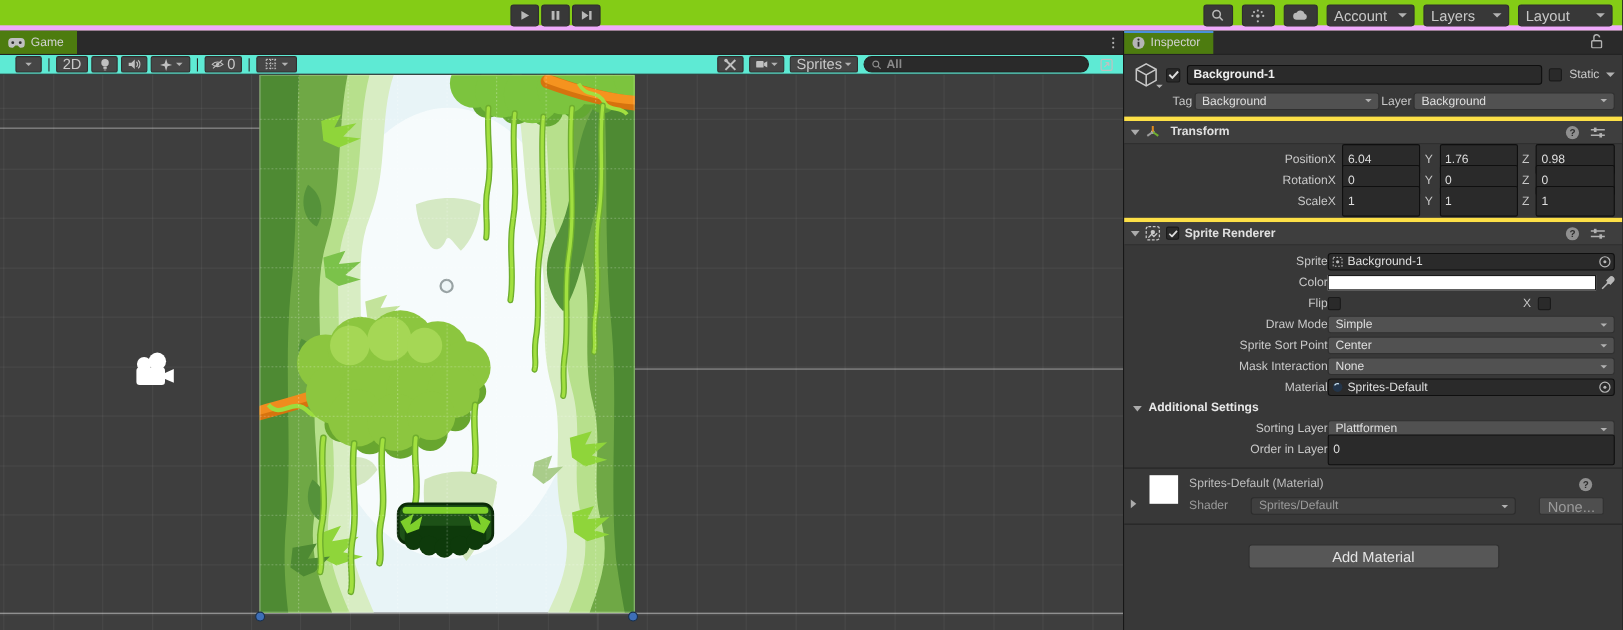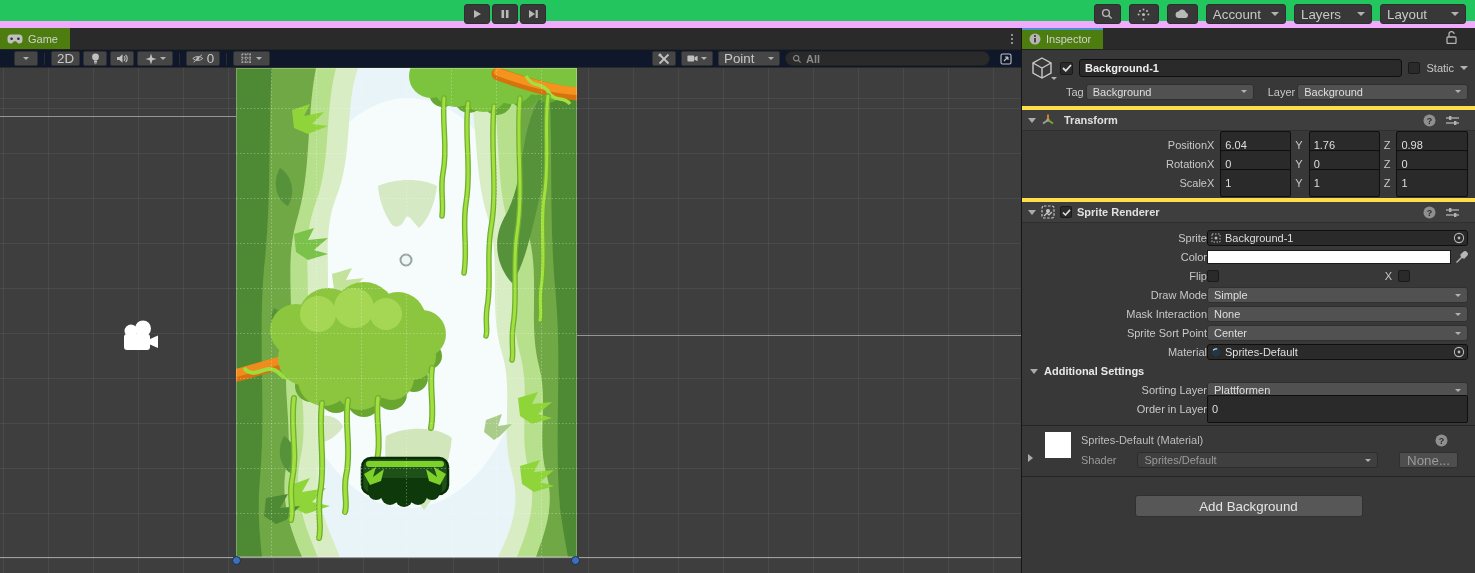--- a/index.html
+++ b/index.html
@@ -1,20 +1,20 @@
 <!DOCTYPE html>
 <html><head>
 <meta charset="utf-8">
 <style>
   html,body{margin:0;padding:0;background:#1e1e1e;}
   *{box-sizing:border-box;font-family:"Liberation Sans","DejaVu Sans",sans-serif;-webkit-font-smoothing:antialiased;}
   .root{position:relative;width:1475px;height:573px;background:#282828;overflow:hidden;font-size:11px;color:#c8c8c8;}
 
   
-  .topbar{position:absolute;left:0;top:0;width:1475px;height:28px;background:#22c55e;border-bottom:7px solid #f0abfc;}
+  .topbar{position:absolute;left:0;top:0;width:1475px;height:28px;background:#84cc16;border-bottom:5px solid #f0abfc;}
   .playgroup{position:absolute;left:464px;top:4px;display:flex;gap:2px;}
   .pbtn{width:26px;height:20px;background:#383838;border:1px solid #2e2e2e;border-radius:3px;display:flex;align-items:center;justify-content:center;padding:0;}
   .topright{position:absolute;right:9px;top:4px;display:flex;gap:8px;align-items:center;}
   .tbtn{height:20px;background:#383838;border:1px solid #2e2e2e;border-radius:3px;display:flex;align-items:center;justify-content:center;padding:0 6px;color:#c8c8c8;}
   .ddbtn{min-width:78px;justify-content:space-between;gap:10px;}
   .tri{width:0;height:0;border-left:4px solid transparent;border-right:4px solid transparent;border-top:4px solid #b2b2b2;display:inline-block;}
   .tri.small{border-left-width:3px;border-right-width:3px;border-top-width:3px;}
 
   
   .left-pane{position:absolute;left:0;top:28px;width:1021px;height:545px;background:#3e3e3e;}
@@ -22,21 +22,21 @@
   .inspector{position:absolute;left:1022px;top:28px;width:453px;height:545px;background:#383838;}
 
   
   .tabbar{height:22px;background:#2a2a2a;display:flex;align-items:stretch;position:relative;border-bottom:1px solid #232323;}
   .tab{display:flex;align-items:center;gap:5px;padding:0 12px 0 7px;background:#4d7c0f;color:#d2d2d2;position:relative;}
   .tab.focused:before{content:"";position:absolute;left:0;top:0;right:0;height:2px;background:#4a90d9;}
   .tab-kebab{margin-left:auto;display:flex;align-items:center;padding:0 8px;}
   .kebab{width:2px;height:2px;background:#b2b2b2;border-radius:50%;box-shadow:0 4px 0 #b2b2b2,0 8px 0 #b2b2b2;margin-bottom:8px;}
 
   
-  .scene-toolbar{height:18px;background:#0f172a;border-bottom:1px solid #292929;display:flex;align-items:center;padding:0 4px 0 14px;gap:3px;}
+  .scene-toolbar{height:18px;background:#5eead4;border-bottom:1px solid #292929;display:flex;align-items:center;padding:0 4px 0 14px;gap:3px;}
   .sbtn{height:15px;background:#464646;border:1px solid #303030;border-radius:2px;display:flex;align-items:center;justify-content:center;gap:3px;padding:0 5px;color:#c8c8c8;}
   .sep{width:1px;height:12px;background:#2c2c2c;margin:0 3px;}
   .searchbox{width:205px;height:15px;background:#2a2a2a;border:1px solid #212121;border-radius:8px;display:flex;align-items:center;gap:4px;padding:0 6px;color:#8a8a8a;font-weight:bold;}
 
   
   .viewport{position:relative;width:1021px;height:505px;background:#3e3e3e;overflow:hidden;
     background-image:
       repeating-linear-gradient(to right, rgba(255,255,255,.055) 0 1px, transparent 1px 45px),
       repeating-linear-gradient(to bottom, rgba(255,255,255,.055) 0 1px, transparent 1px 45px);
     background-position:3px 0,0 40px;}
@@ -214,21 +214,21 @@
             </svg>
         </button>
         <button class="sbtn" style="width:32px">
           <svg width="13" height="9" viewBox="0 0 13 9">
               <rect x="0.5" y="1" width="8" height="7" rx="1" fill="#c0c0c0"></rect>
               <polygon points="9,3 12.5,1.2 12.5,7.8 9,6" fill="#c0c0c0"></polygon>
             </svg>
           <span class="tri small"></span>
         </button>
         <button class="sbtn" style="width:62px;justify-content:space-between">
-          <span>Point</span>
+          <span>Sprites</span>
           <span class="tri small"></span>
         </button>
         <div class="searchbox">
           <svg width="10" height="10" viewBox="0 0 12 12">
               <circle cx="5" cy="5" r="3.2" fill="none" stroke="#8a8a8a" stroke-width="1.3"></circle>
               <line x1="7.4" y1="7.4" x2="10.4" y2="10.4" stroke="#8a8a8a" stroke-width="1.3"></line>
             </svg>
           <span>All</span>
         </div>
         <button class="sbtn" style="width:22px;background:transparent;border:none">
@@ -451,21 +451,21 @@
           <span class="checkbox" style="width:12px;height:12px;"></span>
           <span class="lbl">Static</span>
           <span class="tri"></span>
         </div>
         <div class="gorow2">
           <span class="lbl">Tag</span>
           <div class="dropdown" style="width:168px;">
             <span>Background</span>
               <span class="tri small"></span>
           </div>
-          <span class="lbl" style="margin-left:12px;">Layer</span>
+          <span class="lbl" style="">Layer</span>
           <div class="dropdown" style="flex:1;">
             <span>Background</span>
               <span class="tri small"></span>
           </div>
         </div>
       </div>
 
       <div class="comp">
         <div class="comp-header">
           <span class="foldout"></span>
@@ -613,33 +613,33 @@
           <div class="crow">
             <span class="lbl">Draw Mode</span>
             <div class="fieldarea">
                 <div class="dropdown" style="flex:1">
                   <span>Simple</span>
                   <span class="tri small"></span>
                 </div>
               </div>
           </div>
           <div class="crow">
-            <span class="lbl">Mask Interaction</span>
+            <span class="lbl">Sprite Sort Point</span>
             <div class="fieldarea">
                 <div class="dropdown" style="flex:1">
-                  <span>None</span>
+                  <span>Center</span>
                   <span class="tri small"></span>
                 </div>
               </div>
           </div>
           <div class="crow">
-            <span class="lbl">Sprite Sort Point</span>
+            <span class="lbl">Mask Interaction</span>
             <div class="fieldarea">
                 <div class="dropdown" style="flex:1">
-                  <span>Center</span>
+                  <span>None</span>
                   <span class="tri small"></span>
                 </div>
               </div>
           </div>
           <div class="crow">
             <span class="lbl">Material</span>
             <div class="fieldarea">
               <div class="objfield">
                 <svg width="10" height="10" viewBox="0 0 10 10">
                     <circle cx="5" cy="5" r="4.3" fill="#23354a"></circle>
@@ -698,17 +698,17 @@
                 <span>Sprites/Default</span>
                 <span class="tri small"></span>
               </div>
               <button class="editbtn">None...</button>
             </div>
           </div>
         </div>
       </div>
 
       <div class="addcomp-wrap">
-        <button class="addcomp">Add Background</button>
+        <button class="addcomp">Add Material</button>
       </div>
     </div>
   </div>
 </div>
 
 </body></html>

